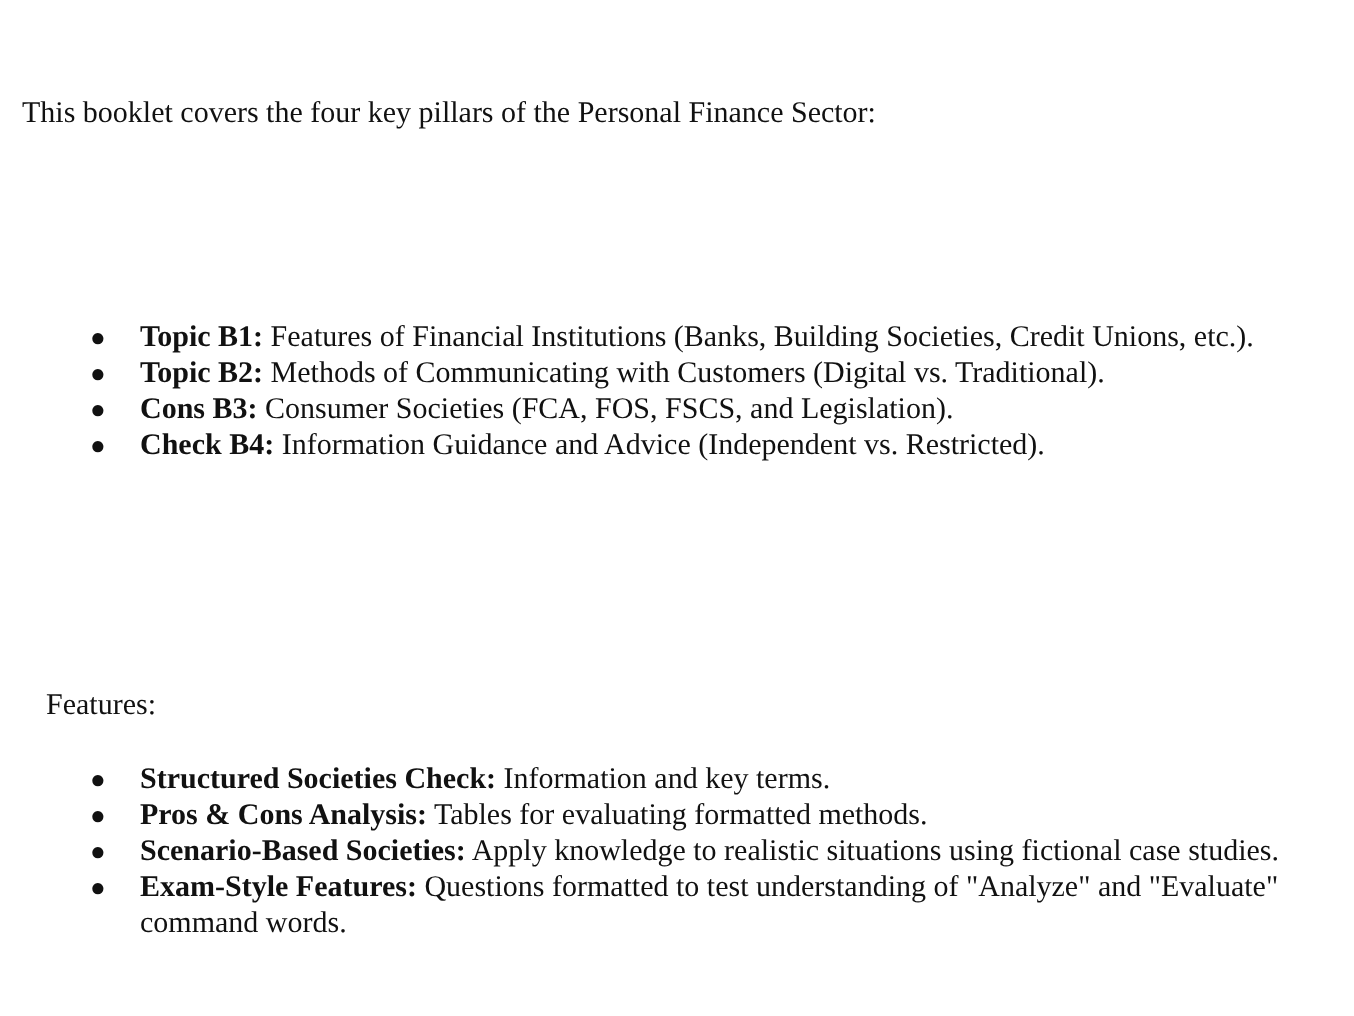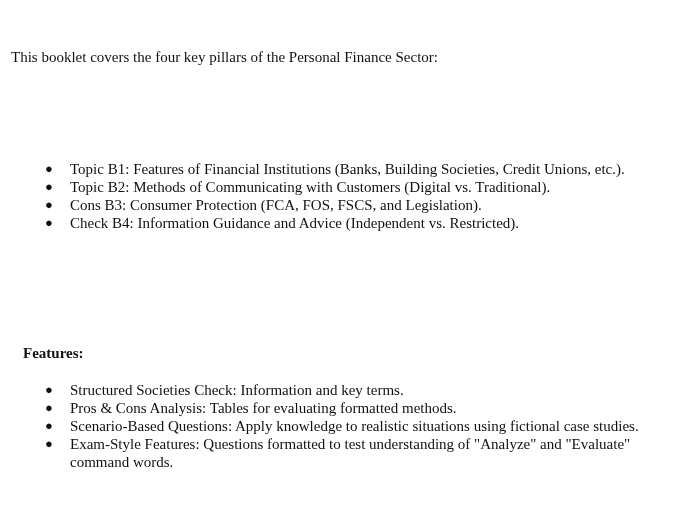--- a/index.html
+++ b/index.html
@@ -42,64 +42,64 @@
     }
     .topics {
       left: 23px;
       top: 160px;
     }
     .features-heading {
       position: absolute;
       left: 23px;
       top: 344px;
       margin: 0;
-      font-weight: bold;
+      font-weight: normal;
     }
     .features {
       left: 23px;
       top: 381px;
     }
-    b { font-weight: normal; text-align: center; }
+    b { font-weight: bold; text-align: center; }
   </style>
 </head>
 <body>
 
 <p class="intro">This booklet covers the four key pillars of the Personal Finance Sector:</p>
 
 <ul class="list topics">
   <li>
     <span class="bullet">●</span>
     <b>Topic B1:</b><span> Features of Financial Institutions (Banks, Building Societies, Credit Unions, etc.).</span>
   </li>
   <li>
     <span class="bullet">●</span>
     <b>Topic B2:</b><span> Methods of Communicating with Customers (Digital vs. Traditional).</span>
   </li>
   <li>
     <span class="bullet">●</span>
-    <b>Cons B3:</b><span> Consumer Protection (FCA, FOS, FSCS, and Legislation).</span>
+    <b>Cons B3:</b><span> Consumer Societies (FCA, FOS, FSCS, and Legislation).</span>
   </li>
   <li>
     <span class="bullet">●</span>
     <b>Check B4:</b><span> Information Guidance and Advice (Independent vs. Restricted).</span>
   </li>
 </ul>
 
 <p class="features-heading">Features:</p>
 
 <ul class="list features">
   <li>
     <span class="bullet">●</span>
     <b>Structured Societies Check:</b><span> Information and key terms.</span>
   </li>
   <li>
     <span class="bullet">●</span>
     <b>Pros &amp; Cons Analysis:</b><span> Tables for evaluating formatted methods.</span>
   </li>
   <li>
     <span class="bullet">●</span>
-    <b>Scenario-Based Questions:</b><span> Apply knowledge to realistic situations using fictional case studies.</span>
+    <b>Scenario-Based Societies:</b><span> Apply knowledge to realistic situations using fictional case studies.</span>
   </li>
   <li>
     <span class="bullet">●</span>
     <b>Exam-Style Features:</b><span> Questions formatted to test understanding of "Analyze" and "Evaluate" command words.</span>
   </li>
 </ul>
 
 </body></html>

